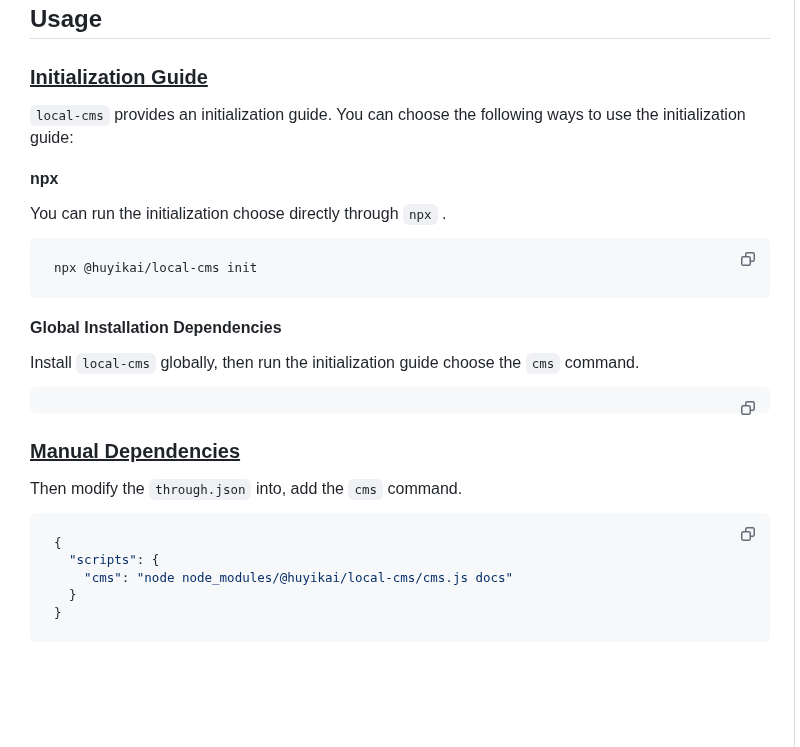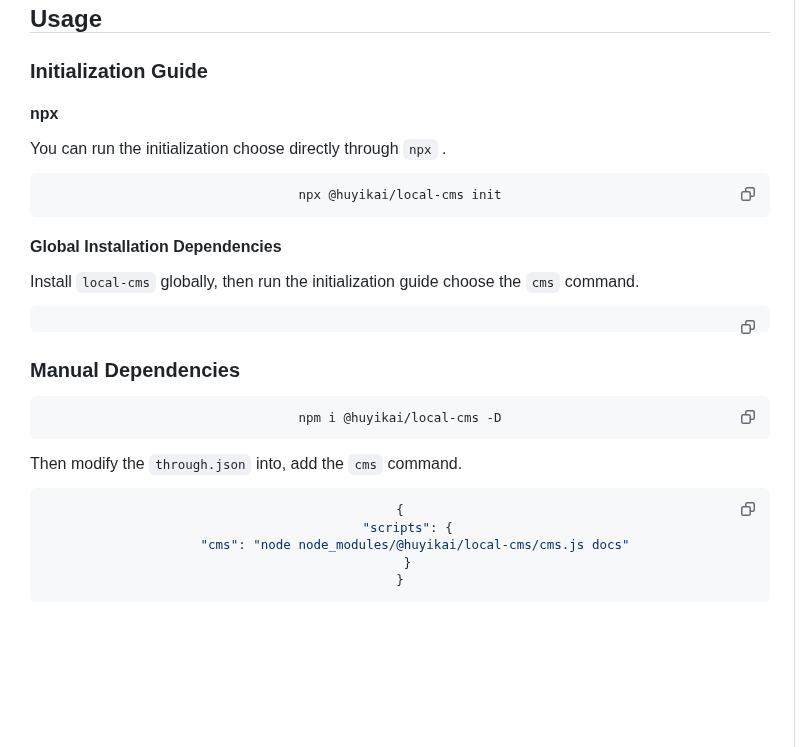--- a/index.html
+++ b/index.html
@@ -20,27 +20,29 @@
     position: absolute;
     left: 794px; top: 0;
     width: 1px; height: 747px;
     background: #d7dbdf;
   }
   h2 {
     font-size: 24px;
     line-height: 26px;
     font-weight: 600;
     margin: 0 0 13px 0;
+    padding-bottom: 6px;
     border-bottom: 1px solid #d8dee4;
   }
   h3 {
     font-size: 20px;
     line-height: 25px;
     font-weight: 600;
     margin: 26px 0 13px 0;
+    text-decoration: underline;
   }
   h4 {
     font-size: 16px;
     line-height: 20px;
     font-weight: 600;
     margin: 20px 0 13px 0;
   }
   p { margin: 0 0 13px 0; }
   code.inline {
     font-family: "DejaVu Sans Mono", "Liberation Mono", monospace;
@@ -53,28 +55,27 @@
     white-space: nowrap;
   }
   .codeblock {
     position: relative;
     background: #f6f8fa;
     border-radius: 6px;
     padding: 13px 16px;
     margin: 0 0 13px 0;
   }
   .codeblock pre {
-    margin: 0;
+    margin: 8px;
     font-family: "DejaVu Sans Mono", "Liberation Mono", monospace;
     font-size: 12.5px;
     line-height: 17.5px;
     white-space: pre;
     color: #1f2328;
     overflow: hidden;
-    text-align: center;
   }
   .codeblock .str { color: #0a3069; }
   .copy-btn {
     position: absolute;
     top: 8px;
     right: 9px;
     width: 26px; height: 26px;
     background: transparent;
     border: none;
     padding: 4px;
@@ -89,20 +90,21 @@
 <body>
 
 <div class="page-right-border"></div>
 
 <div>
 
   <h2>Usage</h2>
 
   <h3>Initialization Guide</h3>
 
+  <p><code class="inline">local-cms</code><span> provides an initialization guide. You can choose the following ways to use the initialization guide:</span></p>
 
   <h4>npx</h4>
 
   <p><span>You can run the initialization choose directly through </span><code class="inline">npx</code><span> .</span></p>
 
   <div class="codeblock">
     <pre><code>npx @huyikai/local-cms init</code></pre>
     <button class="copy-btn">
       <svg width="16" height="16" viewBox="0 0 16 16" fill="none" stroke="#636c76" stroke-width="1.5">
         <rect x="5.75" y="1.75" width="8.5" height="8.5" rx="1.6"></rect>
@@ -120,29 +122,20 @@
       <svg width="16" height="16" viewBox="0 0 16 16" fill="none" stroke="#636c76" stroke-width="1.5">
         <rect x="5.75" y="1.75" width="8.5" height="8.5" rx="1.6"></rect>
         <rect x="1.75" y="5.75" width="8.5" height="8.5" rx="1.6" fill="#f6f8fa"></rect>
       </svg>
     </button>
   </div>
 
   <h3>Manual Dependencies</h3>
 
 
-  <div class="codeblock">
-    <pre><code>npm i @huyikai/local-cms -D</code></pre>
-    <button class="copy-btn">
-      <svg width="16" height="16" viewBox="0 0 16 16" fill="none" stroke="#636c76" stroke-width="1.5">
-        <rect x="5.75" y="1.75" width="8.5" height="8.5" rx="1.6"></rect>
-        <rect x="1.75" y="5.75" width="8.5" height="8.5" rx="1.6" fill="#f6f8fa"></rect>
-      </svg>
-    </button>
-  </div>
 
   <p><span>Then modify the </span><code class="inline">through.json</code><span> into, add the </span><code class="inline">cms</code><span> command.</span></p>
 
   <div class="codeblock">
     <pre><code><span>{</span>
 <span>  </span><span class="str">"scripts"</span><span>: {</span>
 <span>    </span><span class="str">"cms"</span><span>: </span><span class="str">"node node_modules/@huyikai/local-cms/cms.js docs"</span>
 <span>  }</span>
 <span>}</span></code></pre>
     <button class="copy-btn">

